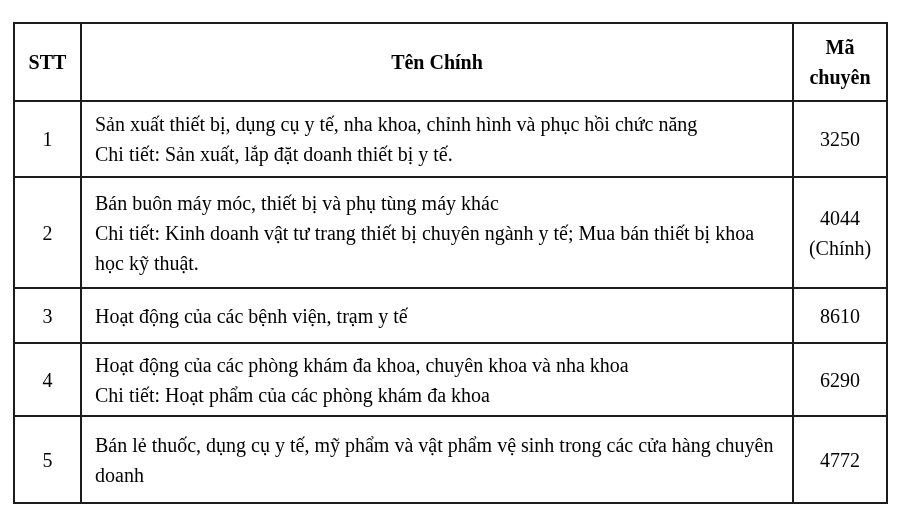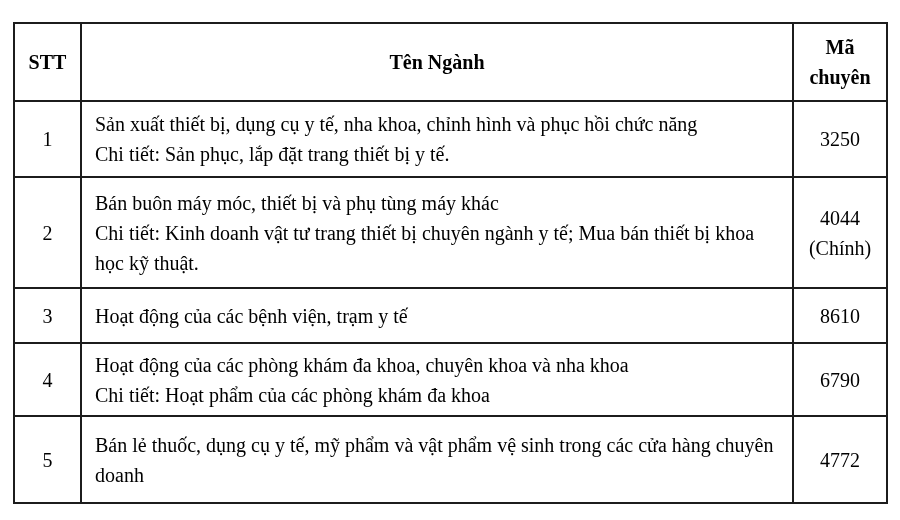--- a/index.html
+++ b/index.html
@@ -68,30 +68,30 @@
 <div class="page">
   <table class="industry">
     <colgroup>
       <col class="c-stt">
       <col class="c-name">
       <col class="c-code">
     </colgroup>
     <thead>
       <tr>
         <th>STT</th>
-        <th>Tên Ngành</th>
+        <th>Tên Chính</th>
         <th>Mã chuyên</th>
       </tr>
     </thead>
     <tbody id="rows-body">
         <tr>
           <td class="stt-cell">1</td>
           <td class="name-cell">
             <div>Sản xuất thiết bị, dụng cụ y tế, nha khoa, chỉnh hình và phục hồi chức năng</div>
-            <div>Chi tiết: Sản phục, lắp đặt trang thiết bị y tế.</div>
+            <div>Chi tiết: Sản xuất, lắp đặt doanh thiết bị y tế.</div>
           </td>
           <td class="code-cell">3250</td>
         </tr>
         <tr>
           <td class="stt-cell">2</td>
           <td class="name-cell">
             <div>Bán buôn máy móc, thiết bị và phụ tùng máy khác</div>
             <div>Chi tiết: Kinh doanh vật tư trang thiết bị chuyên ngành y tế; Mua bán thiết bị khoa học kỹ thuật.</div>
           </td>
           <td class="code-cell">4044 (Chính)</td>
@@ -102,21 +102,21 @@
             <div>Hoạt động của các bệnh viện, trạm y tế</div>
           </td>
           <td class="code-cell">8610</td>
         </tr>
         <tr>
           <td class="stt-cell">4</td>
           <td class="name-cell">
             <div>Hoạt động của các phòng khám đa khoa, chuyên khoa và nha khoa</div>
             <div>Chi tiết: Hoạt phẩm của các phòng khám đa khoa</div>
           </td>
-          <td class="code-cell">6790</td>
+          <td class="code-cell">6290</td>
         </tr>
         <tr>
           <td class="stt-cell">5</td>
           <td class="name-cell">
             <div>Bán lẻ thuốc, dụng cụ y tế, mỹ phẩm và vật phẩm vệ sinh trong các cửa hàng chuyên doanh</div>
           </td>
           <td class="code-cell">4772</td>
         </tr>
       </tbody>
   </table>

